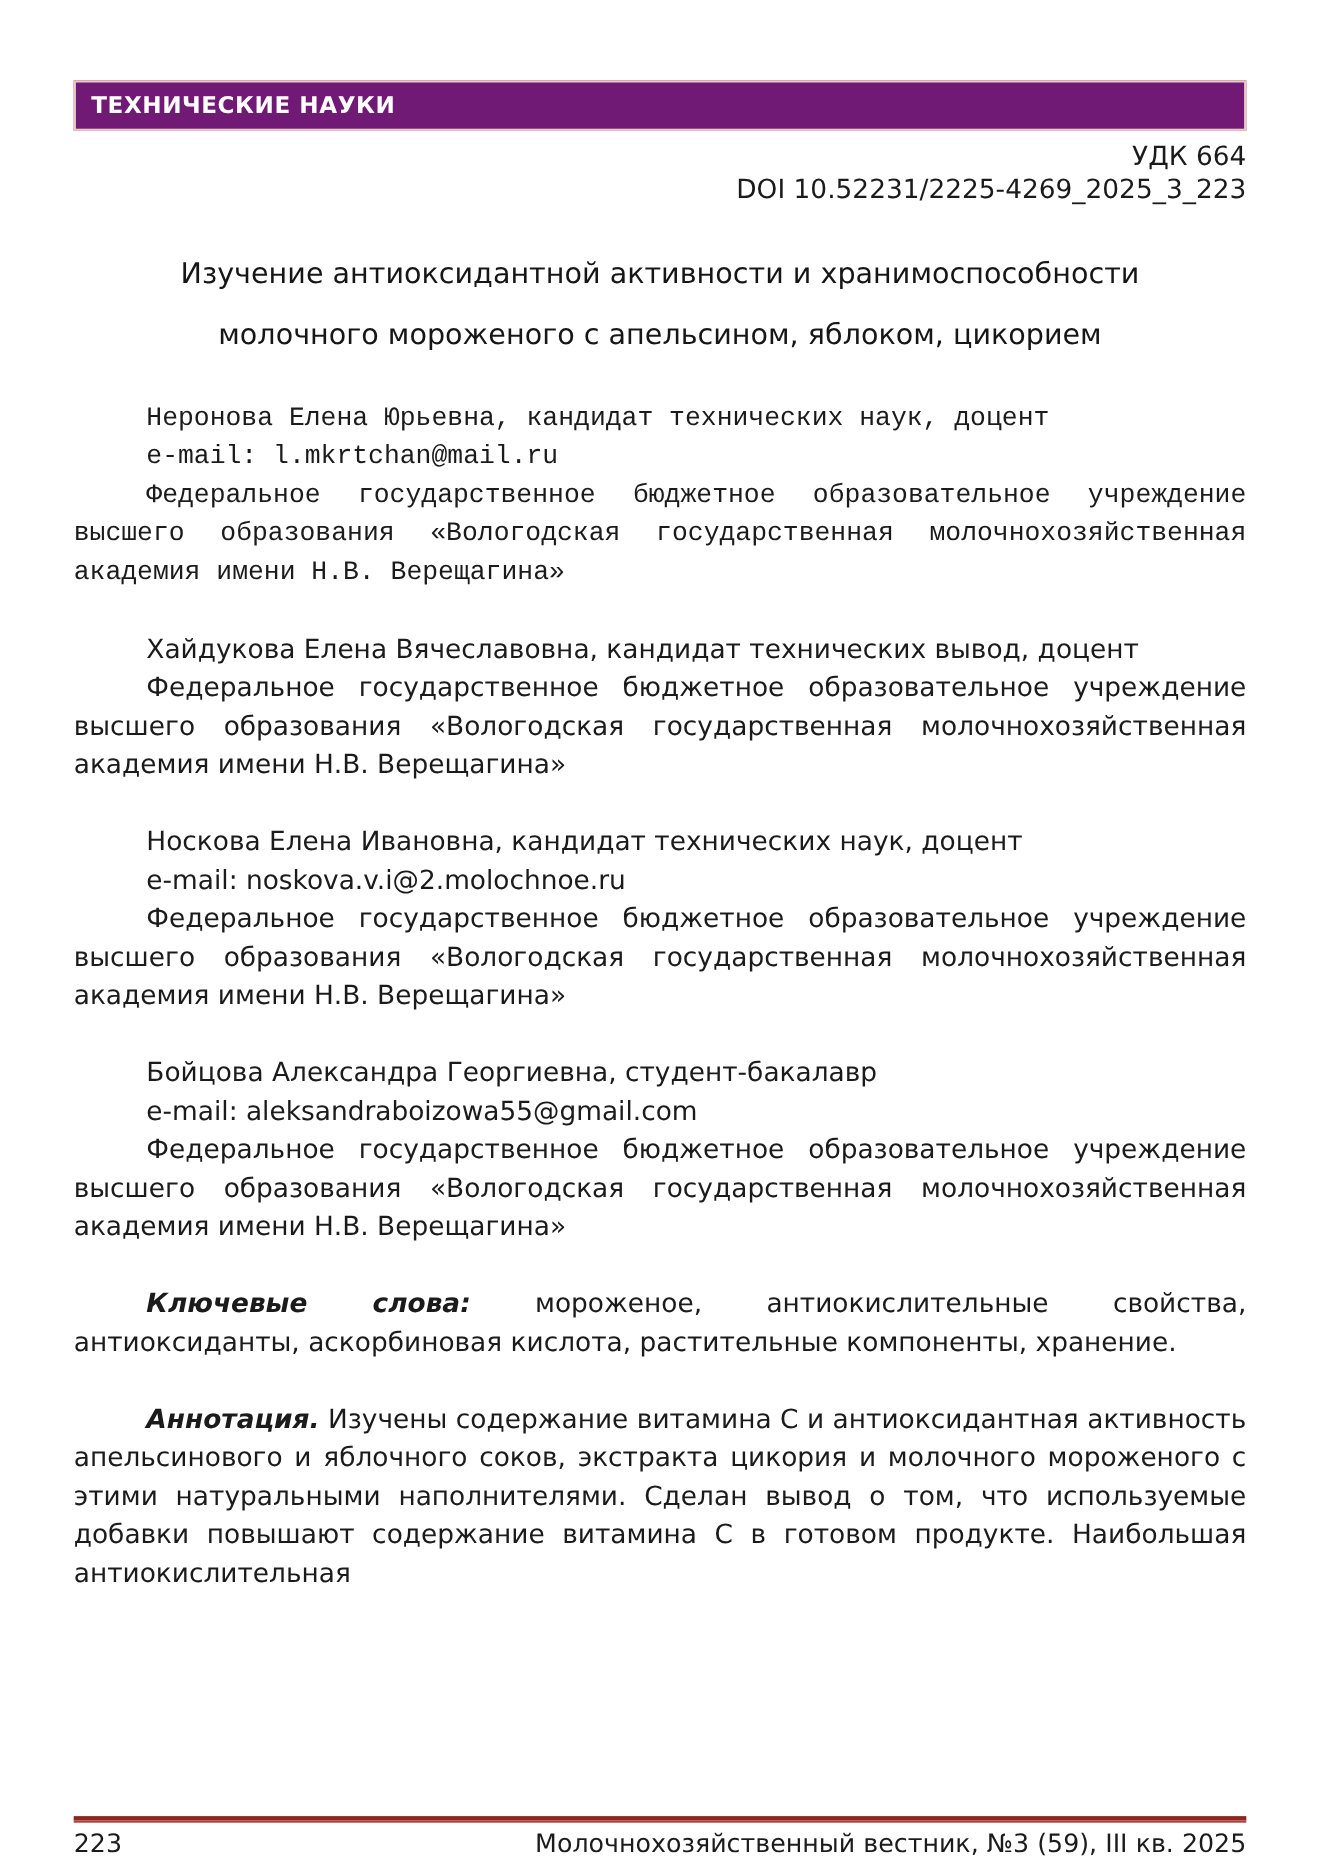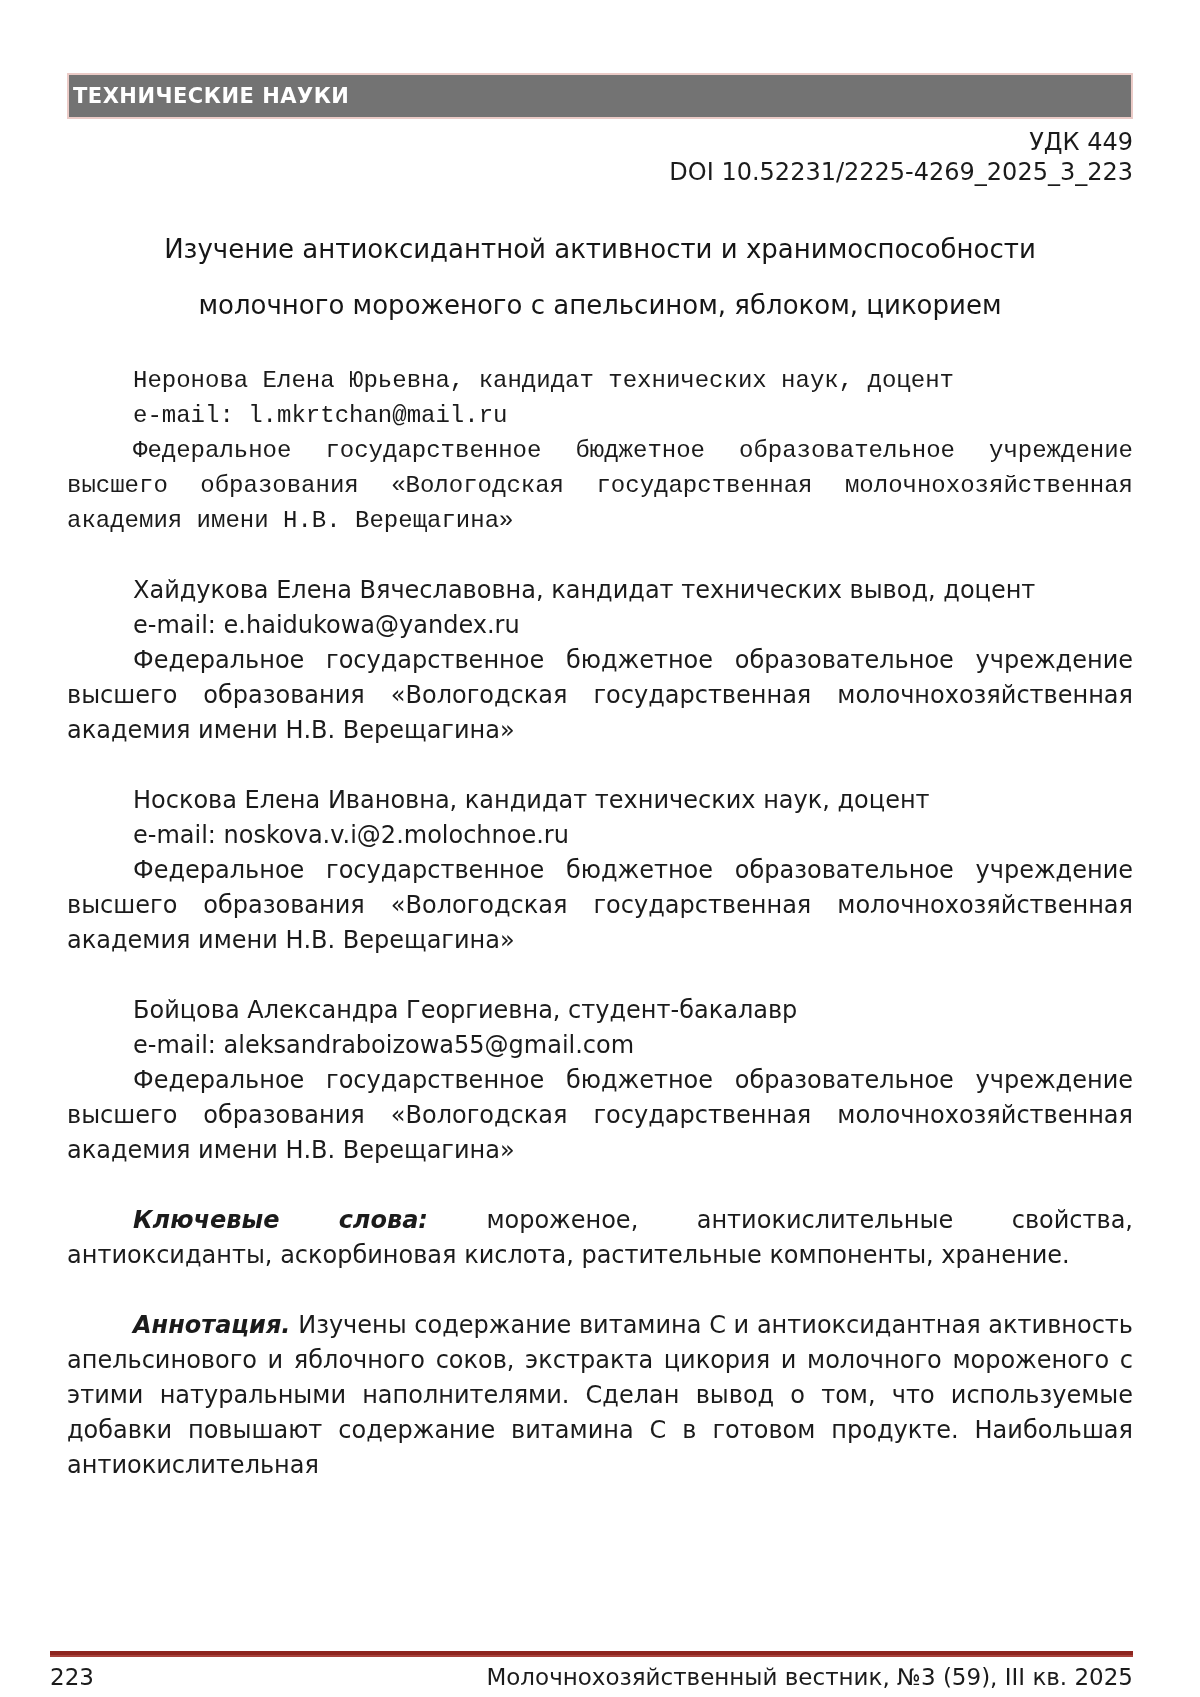--- a/index.html
+++ b/index.html
@@ -14,25 +14,25 @@
   }
   .page {
     position: relative;
     width: 1200px;
     height: 1697px;
     padding: 0 67px;
   }
   .section-bar {
     margin-top: 73px;
     height: 46px;
-    background: #737373;
+    background: #701a75;
     border: 2px solid #EBCBC7;
     display: flex;
     align-items: center;
-    padding-left: 4px;
+    padding-left: 14px;
   }
   .section-bar span {
     color: #ffffff;
     font-weight: bold;
     font-size: 21px;
     letter-spacing: 0.5px;
   }
   .meta {
     margin-top: 8px;
     text-align: right;
@@ -52,21 +52,21 @@
   .para, .line {
     text-indent: 66px;
     text-align: justify;
   }
   .author-block { margin-top: 35px; }
   .author-block.first { margin-top: 30px; font-family: Liberation Mono, monospace; }
   .kw-para, .ann-para { margin-top: 35px; }
   .kw-para b, .ann-para b { font-weight: bold; font-style: italic; }
   footer {
     position: absolute;
-    left: 50px;
+    left: 67px;
     right: 67px;
     top: 1578px;
   }
   .footer-rule {
     height: 3px;
     border-top: 4px solid #8E251F;
     border-bottom: 2px solid #A8423B;
   }
   .footer-row {
     margin-top: 7px;
@@ -78,37 +78,36 @@
 </head>
 <body>
 
 <div class="page">
 
   <header class="section-bar">
     <span>ТЕХНИЧЕСКИЕ НАУКИ</span>
   </header>
 
   <div class="meta">
-    <div>УДК 449</div>
+    <div>УДК 664</div>
     <div>DOI 10.52231/2225-4269_2025_3_223</div>
   </div>
 
   <h1 class="title">Изучение антиоксидантной активности и хранимоспособности молочного мороженого с апельсином, яблоком, цикорием</h1>
 
   <div class="body-text">
 
     <section class="author-block first">
       <p class="line">Неронова Елена Юрьевна, кандидат технических наук, доцент</p>
       <p class="line">e-mail: l.mkrtchan@mail.ru</p>
       <p class="para">Федеральное государственное бюджетное образовательное учреждение высшего образования «Вологодская государственная молочнохозяйственная академия имени Н.В. Верещагина»</p>
     </section>
 
     <section class="author-block">
       <p class="line">Хайдукова Елена Вячеславовна, кандидат технических вывод, доцент</p>
-      <p class="line">e-mail: e.haidukowa@yandex.ru</p>
       <p class="para">Федеральное государственное бюджетное образовательное учреждение высшего образования «Вологодская государственная молочнохозяйственная академия имени Н.В. Верещагина»</p>
     </section>
 
     <section class="author-block">
       <p class="line">Носкова Елена Ивановна, кандидат технических наук, доцент</p>
       <p class="line">e-mail: noskova.v.i@2.molochnoe.ru</p>
       <p class="para">Федеральное государственное бюджетное образовательное учреждение высшего образования «Вологодская государственная молочнохозяйственная академия имени Н.В. Верещагина»</p>
     </section>
 
     <section class="author-block">

